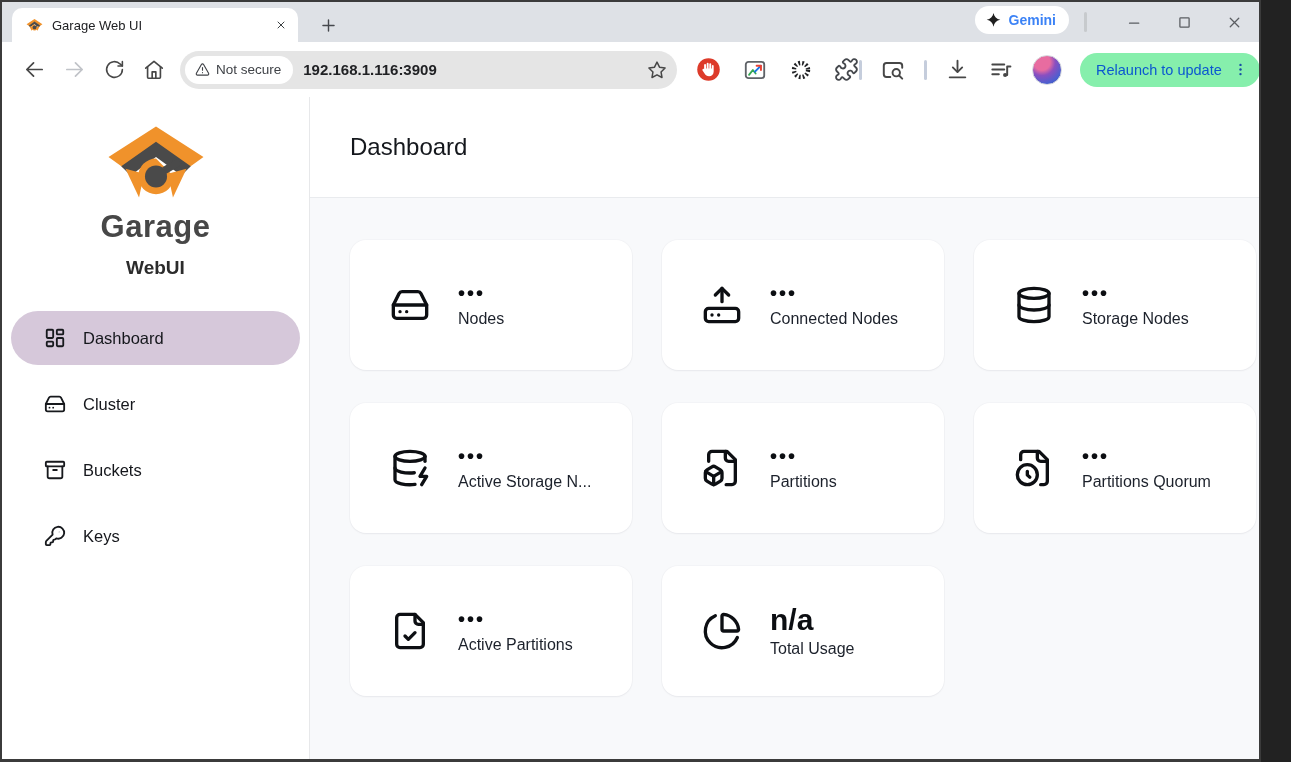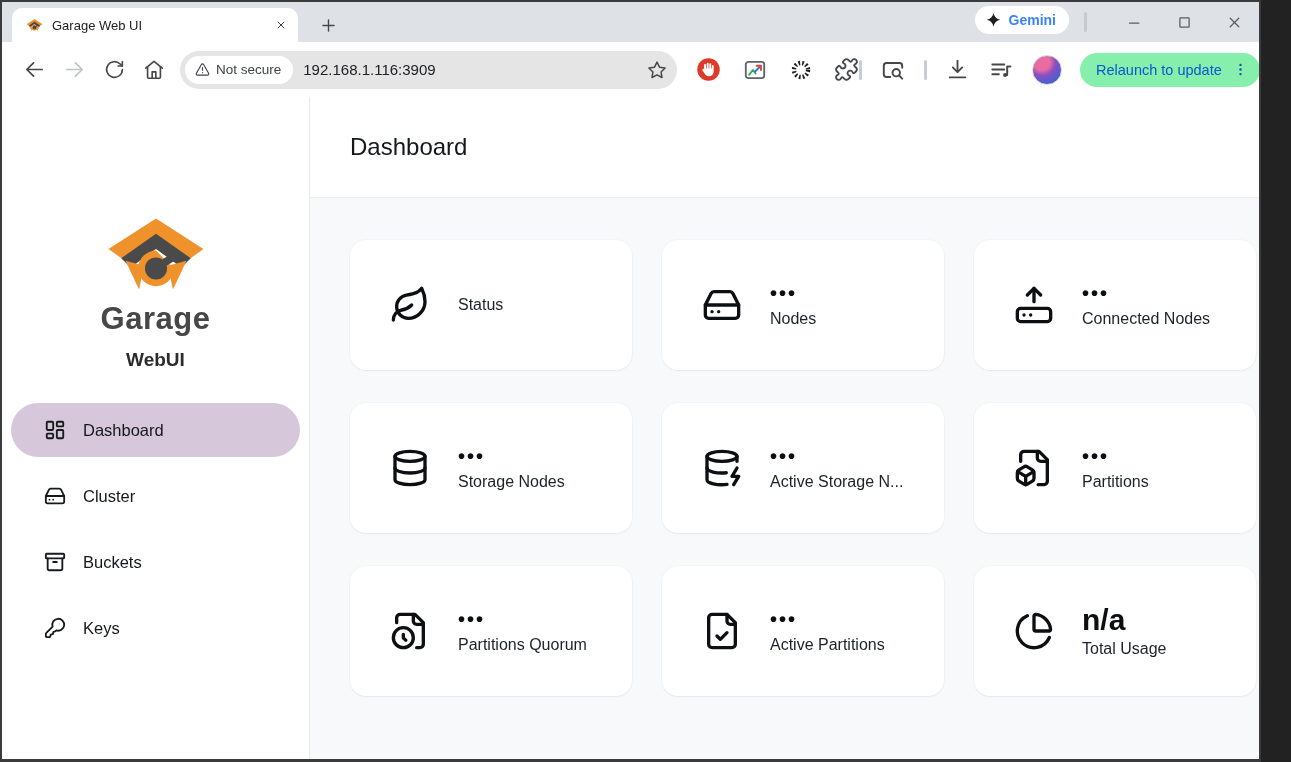--- a/index.html
+++ b/index.html
@@ -39,21 +39,21 @@
   .navbtn { width:40px; height:40px; display:flex; align-items:center; justify-content:center; border-radius:50%; color:#474747; flex:none; }
   .navbtn.disabled { color:#c0c3c8; }
   .omnibox {
     flex:none; width:497px; height:38px; margin-left:6px; background:#e5e5e5;
     border-radius:19px; display:flex; align-items:center; padding:0 10px 0 5px; gap:10px;
   }
   .sec-chip {
     height:28px; background:#fff; border-radius:14px; display:flex; align-items:center;
     gap:6px; padding:0 12px 0 10px; font-size:13.5px; color:#3f4247; flex:none;
   }
-  .url-text { flex:1; font-size:15px; color:#202124; white-space:nowrap; overflow:hidden; }
+  .url-text { flex:1; font-size:15px; color:#202124; white-space:nowrap; overflow:hidden;font-weight:bold; }
   .star-btn { flex:none; display:flex; color:#474747; }
   .ext-cluster { display:flex; align-items:center; margin-left:18px; gap:20px; }
   .tb-divider { width:3px; height:20px; background:#c5cddc; border-radius:2px; }
   .right-cluster { display:flex; align-items:center; margin-left:auto; gap:18px; }
   .tbicon { display:flex; align-items:center; justify-content:center; color:#474747; }
   .avatar {
     width:30px; height:30px; border-radius:50%;
     background:radial-gradient(circle at 32% 22%, #e86ca0 0 28%, #8a4fc0 46%, #4a5fd0 75%, #2f3f9a 100%);
     border:1px solid #d7d9de;
   }
@@ -61,21 +61,21 @@
     height:34px; background:#86efac; border-radius:17px; display:flex; align-items:center;
     padding:0 8px 0 16px; gap:8px; color:#0b57d0; font-size:14.5px; white-space:nowrap;
   }
   .kebab { display:flex; align-items:center; justify-content:center; width:22px; height:22px; }
 
   
   .page { display:flex; height:662px; }
 
   .sidebar {
     width:308px; background:#fff; border-right:1px solid #e7e8ea;
-    display:flex; flex-direction:column; align-items:center; flex:none;justify-content:center;
+    display:flex; flex-direction:column; align-items:center; flex:none;
   }
   .logo { margin-top:26px; }
   .brand-name { margin-top:4px; font-size:31px; font-weight:700; color:#474747; letter-spacing:0.5px; }
   .brand-sub { margin-top:12px; font-size:19px; font-weight:600; color:#2c2c2c; }
   .nav { margin-top:32px; width:100%; padding:0 9px; }
   .nav-item {
     height:54px; border-radius:27px; display:flex; align-items:center;
     gap:17px; padding-left:33px; margin-bottom:12px; cursor:pointer;
     color:#15171c; font-size:16.5px;
   }
@@ -339,31 +339,20 @@
       </div>
     </div>
 
     <div class="main">
       <div class="main-header">
         <span class="page-title">Dashboard</span>
       </div>
       <div class="content">
         <div class="card-grid">
 
-          <div class="card">
-            <span class="card-ic">
-              <svg width="40" height="40" viewBox="0 0 24 24">
-                  <path class="sic" d="M11 20A7 7 0 0 1 9.8 6.1C15.5 5 17 4.48 19 2c1 2 2 4.18 2 8 0 5.5-4.78 10-10 10Z"></path>
-                  <path class="sic" d="M2 21c0-3 1.85-5.36 5.08-6C9.5 14.52 12 13 13 12"></path>
-                </svg>
-            </span>
-            <div class="card-text">
-              <div class="card-label solo">Status</div>
-            </div>
-          </div>
 
           <div class="card">
             <span class="card-ic">
               <svg width="40" height="40" viewBox="0 0 24 24">
                   <line class="sic" x1="22" x2="2" y1="12" y2="12"></line>
                   <path class="sic" d="M5.45 5.11 2 12v6a2 2 0 0 0 2 2h16a2 2 0 0 0 2-2v-6l-3.45-6.89A2 2 0 0 0 16.76 4H7.24a2 2 0 0 0-1.79 1.11z"></path>
                   <line class="sic" x1="6" x2="6.01" y1="16" y2="16"></line>
                   <line class="sic" x1="10" x2="10.01" y1="16" y2="16"></line>
                 </svg>
             </span>

